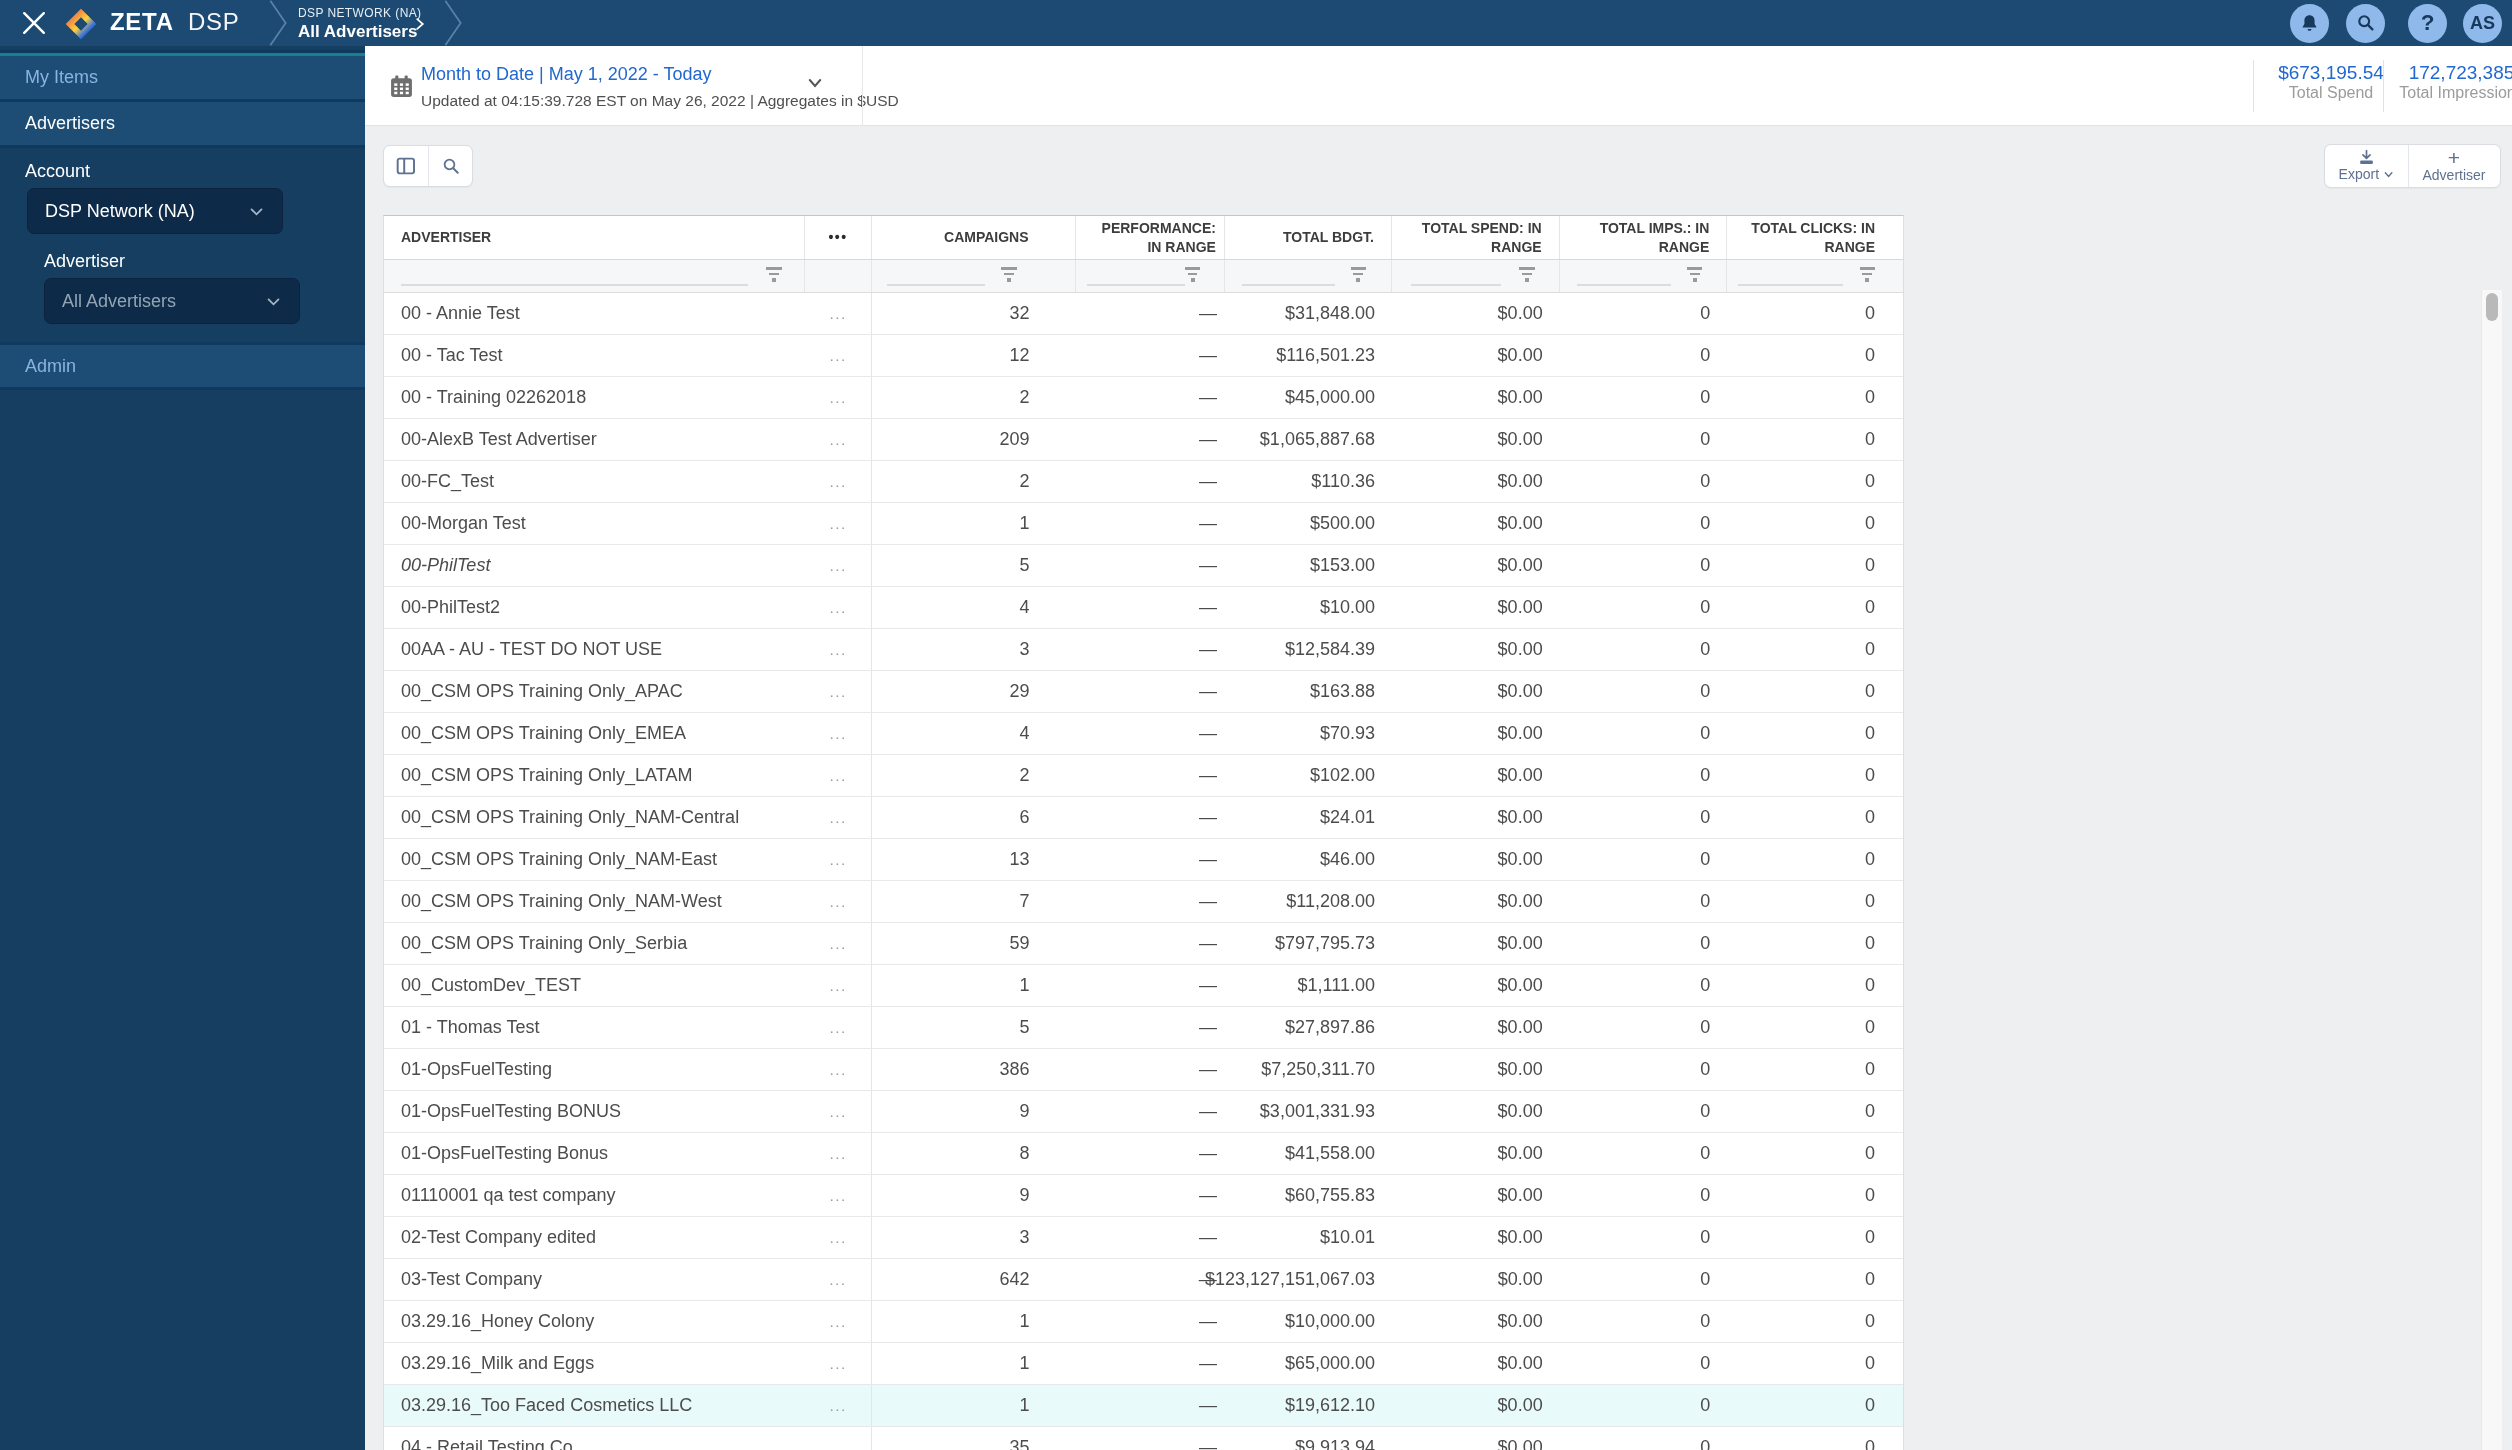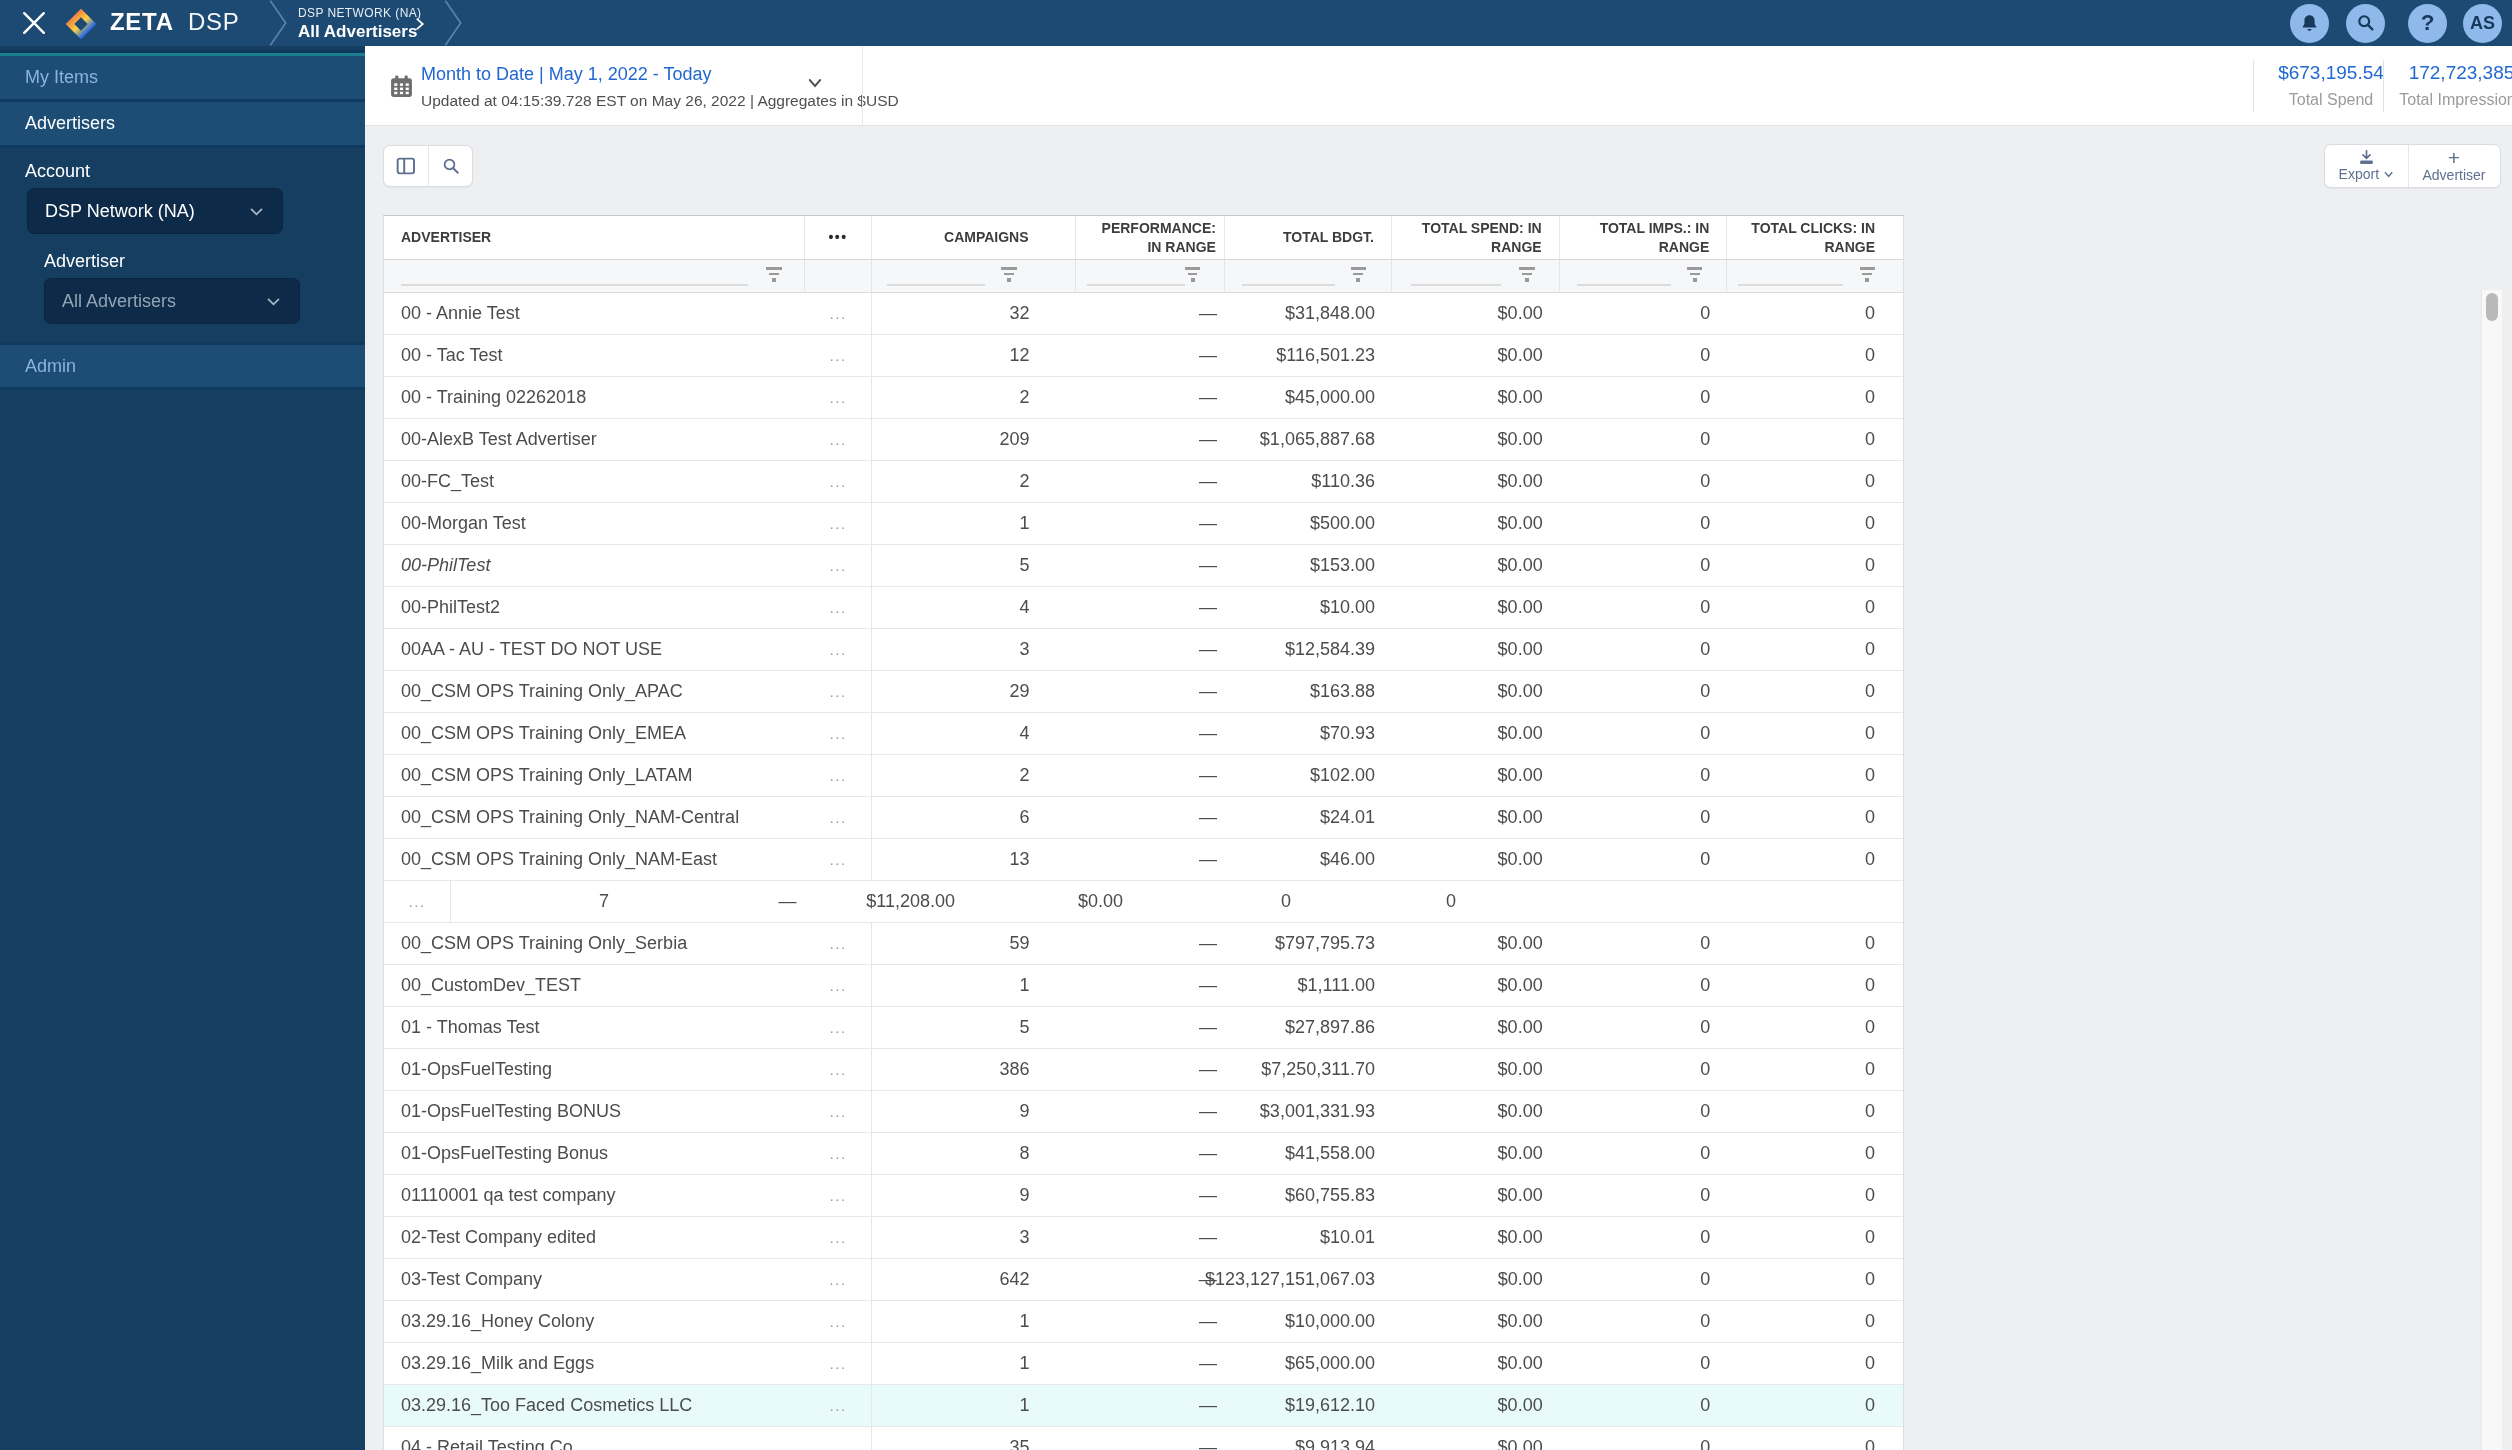--- a/index.html
+++ b/index.html
@@ -47,21 +47,21 @@
   #date-panel { left:365px; top:46px; width:2147px; height:80px; background:#ffffff;
                 border-bottom:1.4px solid #e3e3e3; z-index:20; }
   #cal-icon { left:24px; top:27px; }
   #date-title { left:56px; top:18px; font-size:18px; color:#2268d1; cursor:pointer; }
   #date-sub { left:56px; top:46px; font-size:15.5px; color:#4f4f4f; }
   #date-chevron { left:441px; top:28px; width:18px; height:18px; cursor:pointer; }
   #date-right-border { left:497px; top:0; width:1.4px; height:80px; background:#e8e8e8; }
   .totals-divider { top:14px; width:1.4px; height:52px; background:#e2e2e2; }
   .total-block { top:15.5px; text-align:center; }
   .total-value { font-size:19px; color:#2268d1; }
-  .total-label { font-size:16px; color:#9b9b9b; margin-top:7px; }
+  .total-label { font-size:16px; color:#9b9b9b; }
 
   
   .btn-group { background:#ffffff; border:1.4px solid #d9dce1; border-radius:7px;
                display:flex; overflow:hidden; box-shadow:0 0.7px 1.4px rgba(0,0,0,.04); }
   .btn-group .tool-btn { display:flex; flex-direction:column; align-items:center;
                justify-content:center; cursor:pointer; color:#5f7190; }
   .btn-group .tool-btn + .tool-btn { border-left:1.4px solid #e3e6ea; }
   #left-tools { left:383px; top:145px; width:90px; height:42px; }
   #left-tools .tool-btn { width:44px; }
   #right-tools { left:2324px; top:144px; width:177px; height:44px; }
@@ -469,20 +469,21 @@
         <div class="bcell a-left" style="width: 422px;">00_CSM OPS Training Only_NAM-East</div>
         <div class="bcell a-center" style="width: 67px;">...</div>
         <div class="bcell a-right" style="width: 204px; padding-right: 46px;">13</div>
         <div class="bcell a-right" style="width: 150px; padding-right: 8.4px;">—</div>
         <div class="bcell a-right" style="width: 167px; padding-right: 17px;">$46.00</div>
         <div class="bcell a-right" style="width: 168px; padding-right: 17px;">$0.00</div>
         <div class="bcell a-right" style="width: 168px; padding-right: 17px;">0</div>
         <div class="bcell a-right" style="width: 176px; padding-right: 28px;">0</div>
       </div>
       <div class="trow">
+        <div class="bcell a-left" style="width: 422px;">00_CSM OPS Training Only_NAM-West</div>
         <div class="bcell a-center" style="width: 67px;">...</div>
         <div class="bcell a-right" style="width: 204px; padding-right: 46px;">7</div>
         <div class="bcell a-right" style="width: 150px; padding-right: 8.4px;">—</div>
         <div class="bcell a-right" style="width: 167px; padding-right: 17px;">$11,208.00</div>
         <div class="bcell a-right" style="width: 168px; padding-right: 17px;">$0.00</div>
         <div class="bcell a-right" style="width: 168px; padding-right: 17px;">0</div>
         <div class="bcell a-right" style="width: 176px; padding-right: 28px;">0</div>
       </div>
       <div class="trow">
         <div class="bcell a-left" style="width: 422px;">00_CSM OPS Training Only_Serbia</div>

